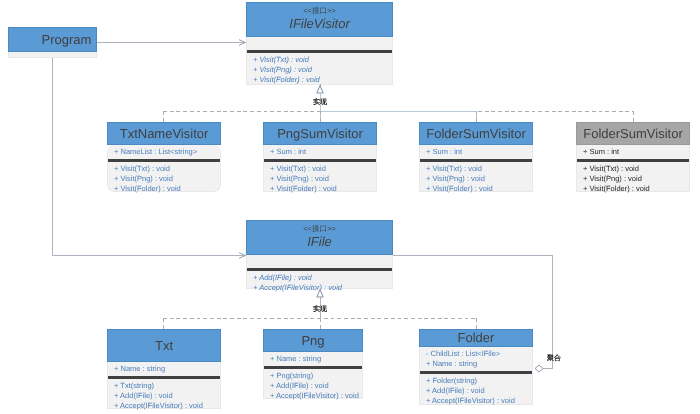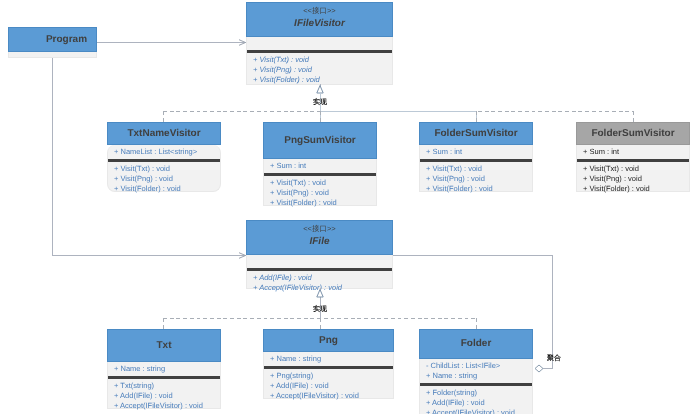--- a/index.html
+++ b/index.html
@@ -9,21 +9,21 @@
        -webkit-font-smoothing:antialiased;text-rendering:geometricPrecision;overflow:hidden;}
   #canvas{position:relative;width:700px;height:414px;}
 
   svg.edges{position:absolute;left:0;top:0;width:700px;height:414px;overflow:visible;z-index:1;}
 
   .node{position:absolute;box-sizing:border-box;}
   .hdr{box-sizing:border-box;background:#5b9bd5;color:#404040;text-align:center;
        border:1px solid #4a8ac4;display:flex;flex-direction:column;
        align-items:center;justify-content:center;}
   .hdr .stereo{font-size:7.5px;line-height:13px;letter-spacing:0;}
-  .hdr .nm{font-size:10px;font-weight:bold;line-height:14px;}
+  .hdr .nm{font-size:13px;font-weight:normal;line-height:14px;}
   .body{box-sizing:border-box;background:#f2f2f2;border:1px solid #e8e8e8;border-top:none;}
   .attrs{padding:2px 4px 2px 6px;min-height:9px;box-sizing:content-box;}
   .ops{padding:2px 4px 2px 6px;border-top:3px solid #404040;}
   .row{font-size:7.5px;line-height:10px;color:#4a7ebb;white-space:nowrap;}
   .iface .row{font-style:italic;}
   .iface .nm{font-style:italic;}
   .iface .hdr{padding-bottom:4px;}
   .gray .hdr{background:#a6a6a6;border-color:#999999;}
   .gray .row{color:#222222;}
   .lbl{position:absolute;font-size:7px;color:#1c1c1c;line-height:8px;white-space:nowrap;z-index:5;font-weight:bold;}
@@ -119,21 +119,21 @@
             <div class="row">+ NameList : List&lt;string&gt;</div>
           </div>
           <div class="ops">
             <div class="row">+ Visit(Txt) : void</div>
             <div class="row">+ Visit(Png) : void</div>
             <div class="row">+ Visit(Folder) : void</div>
           </div>
         </div>
       </div>
       <div class="node" style="left: 263px; top: 122px; width: 114px;">
-        <div class="hdr" style="height: 37px;">
+        <div class="hdr" style="height: 23px;">
           <div class="nm">PngSumVisitor</div>
         </div>
         <div class="body" style="height: 47px;">
           <div class="attrs">
             <div class="row">+ Sum : int</div>
           </div>
           <div class="ops">
             <div class="row">+ Visit(Txt) : void</div>
             <div class="row">+ Visit(Png) : void</div>
             <div class="row">+ Visit(Folder) : void</div>
@@ -191,37 +191,37 @@
           <div class="attrs">
             <div class="row">+ Name : string</div>
           </div>
           <div class="ops">
             <div class="row">+ Txt(string)</div>
             <div class="row">+ Add(IFile) : void</div>
             <div class="row">+ Accept(IFileVisitor) : void</div>
           </div>
         </div>
       </div>
-      <div class="node" style="left: 263px; top: 329px; width: 131px;">
+      <div class="node" style="left: 263px; top: 329px; width: 100px;">
         <div class="hdr" style="height: 23px;">
           <div class="nm">Png</div>
         </div>
         <div class="body" style="height: 47px;">
           <div class="attrs">
             <div class="row">+ Name : string</div>
           </div>
           <div class="ops">
             <div class="row">+ Png(string)</div>
             <div class="row">+ Add(IFile) : void</div>
             <div class="row">+ Accept(IFileVisitor) : void</div>
           </div>
         </div>
       </div>
       <div class="node" style="left: 419px; top: 329px; width: 114px;">
-        <div class="hdr" style="height: 30px;">
+        <div class="hdr" style="height: 18px;">
           <div class="nm">Folder</div>
         </div>
         <div class="body" style="height: 58px;">
           <div class="attrs">
             <div class="row">- ChildList : List&lt;IFile&gt;</div>
             <div class="row">+ Name : string</div>
           </div>
           <div class="ops">
             <div class="row">+ Folder(string)</div>
             <div class="row">+ Add(IFile) : void</div>

